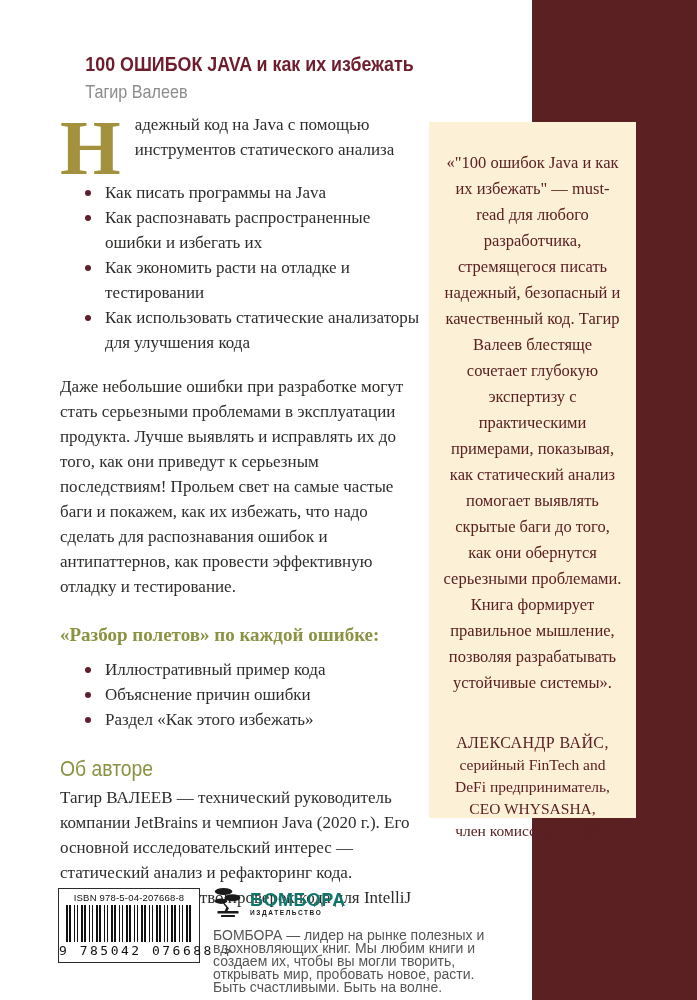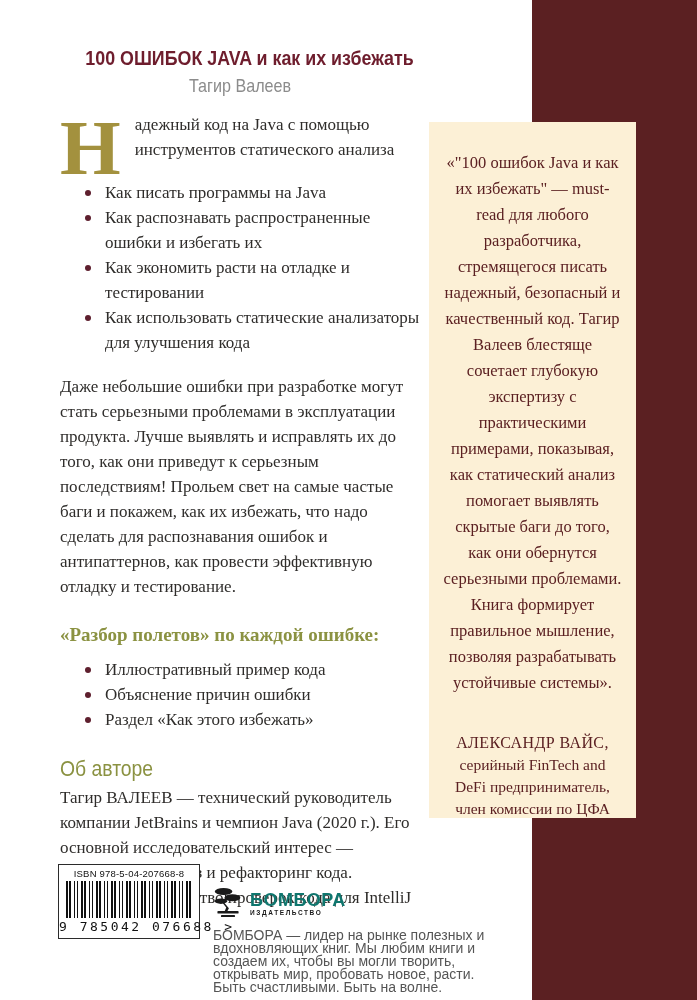--- a/index.html
+++ b/index.html
@@ -5,21 +5,21 @@
   html,body { margin:0; padding:0; background:#e8e8e8; }
   .page {
     position:relative; width:697px; height:1000px; margin:0 auto;
     background:#ffffff; overflow:hidden;
     font-family:"Liberation Serif", serif; color:#2f2d2b;
   }
   
   .maroon-band { position:absolute; left:532px; top:0; width:165px; height:1000px; background:#5b2022; }
 
   
-  .header { position:absolute; left:58px; top:46px; width:364px; text-align:center; font-family:"Liberation Sans", sans-serif; }
+  .header { position:absolute; left:58px; top:52px; width:364px; text-align:left; font-family:"Liberation Sans", sans-serif; }
   .title { margin:0; font-size:21px; font-weight:bold; color:#6e1d2d; white-space:nowrap; transform:scaleX(0.85); }
   .author { margin-top:5px; font-size:19px; color:#8c8c8c; transform:scaleX(0.85); }
 
   
   .left-col { position:absolute; left:60px; top:112px; width:362px; font-size:17px; line-height:25px; }
   .dropcap {
     float:left; font-family:"Liberation Serif", serif; font-weight:bold;
     font-size:78px; line-height:64px; color:#a3913e; margin:4px 14px 0 0;
   }
   .intro-text { display:inline; }
@@ -46,21 +46,21 @@
     position:absolute; left:429px; top:122px; width:207px; height:696px;
     background:#fcf0d6; box-sizing:border-box; padding:28px 13px 0 13px;
     text-align:center; color:#5b2022;
   }
   .quote-text { margin:0; font-size:16.5px; line-height:26px; }
   .attribution { margin-top:36px; font-size:15.5px; line-height:22px; }
   .attr-name { font-size:16px; letter-spacing:0.4px; }
 
   
   .barcode-box {
-    position:absolute; left:58px; top:864px; width:142px; height:75px;
+    position:absolute; left:58px; top:888px; width:142px; height:75px;
     border:1px solid #2b2b2b; background:#fff; box-sizing:border-box;
     text-align:center; padding-top:3px;
   }
   .isbn { font-family:"Liberation Sans", sans-serif; font-size:9.5px; letter-spacing:0.2px; color:#111; }
   .bars {
     height:37px; margin:2px 7px 0 7px;
     background:repeating-linear-gradient(90deg,
       #111 0 2px, #fff 2px 3px, #111 3px 5px, #fff 5px 8px,
       #111 8px 9px, #fff 9px 11px, #111 11px 12px, #fff 12px 15px);
   }
@@ -109,20 +109,21 @@
     <h2 class="about-heading">Об авторе</h2>
     <p class="bio">Тагир ВАЛЕЕВ — технический руководитель компании JetBrains и чемпион Java (2020 г.). Его основной исследовательский интерес — статический анализ и рефакторинг кода. Разработал множество проверок кода для IntelliJ IDEA и FindBugs.</p>
   </main>
 
   <aside class="quote-box">
     <p class="quote-text">«"100 ошибок Java и как их избежать" — must-read для любого разработчика, стремящегося писать надежный, безопасный и качественный код. Тагир Валеев блестяще сочетает глубокую экспертизу с практическими примерами, показывая, как статический анализ помогает выявлять скрытые баги до того, как они обернутся серьезными проблемами. Книга формирует правильное мышление, позволяя разрабатывать устойчивые системы».</p>
     <div class="attribution">
       <div class="attr-name">АЛЕКСАНДР ВАЙС,</div>
       <div>серийный FinTech and</div>
       <div>DeFi предприниматель,</div>
+      <div>CEO WHYSASHA,</div>
       <div>член комиссии по ЦФА</div>
     </div>
   </aside>
 
   <div class="barcode-box">
     <div class="isbn">ISBN 978-5-04-207668-8</div>
     <div class="bars"></div>
     <div class="digits">9 785042 076688 &gt;</div>
   </div>
 

